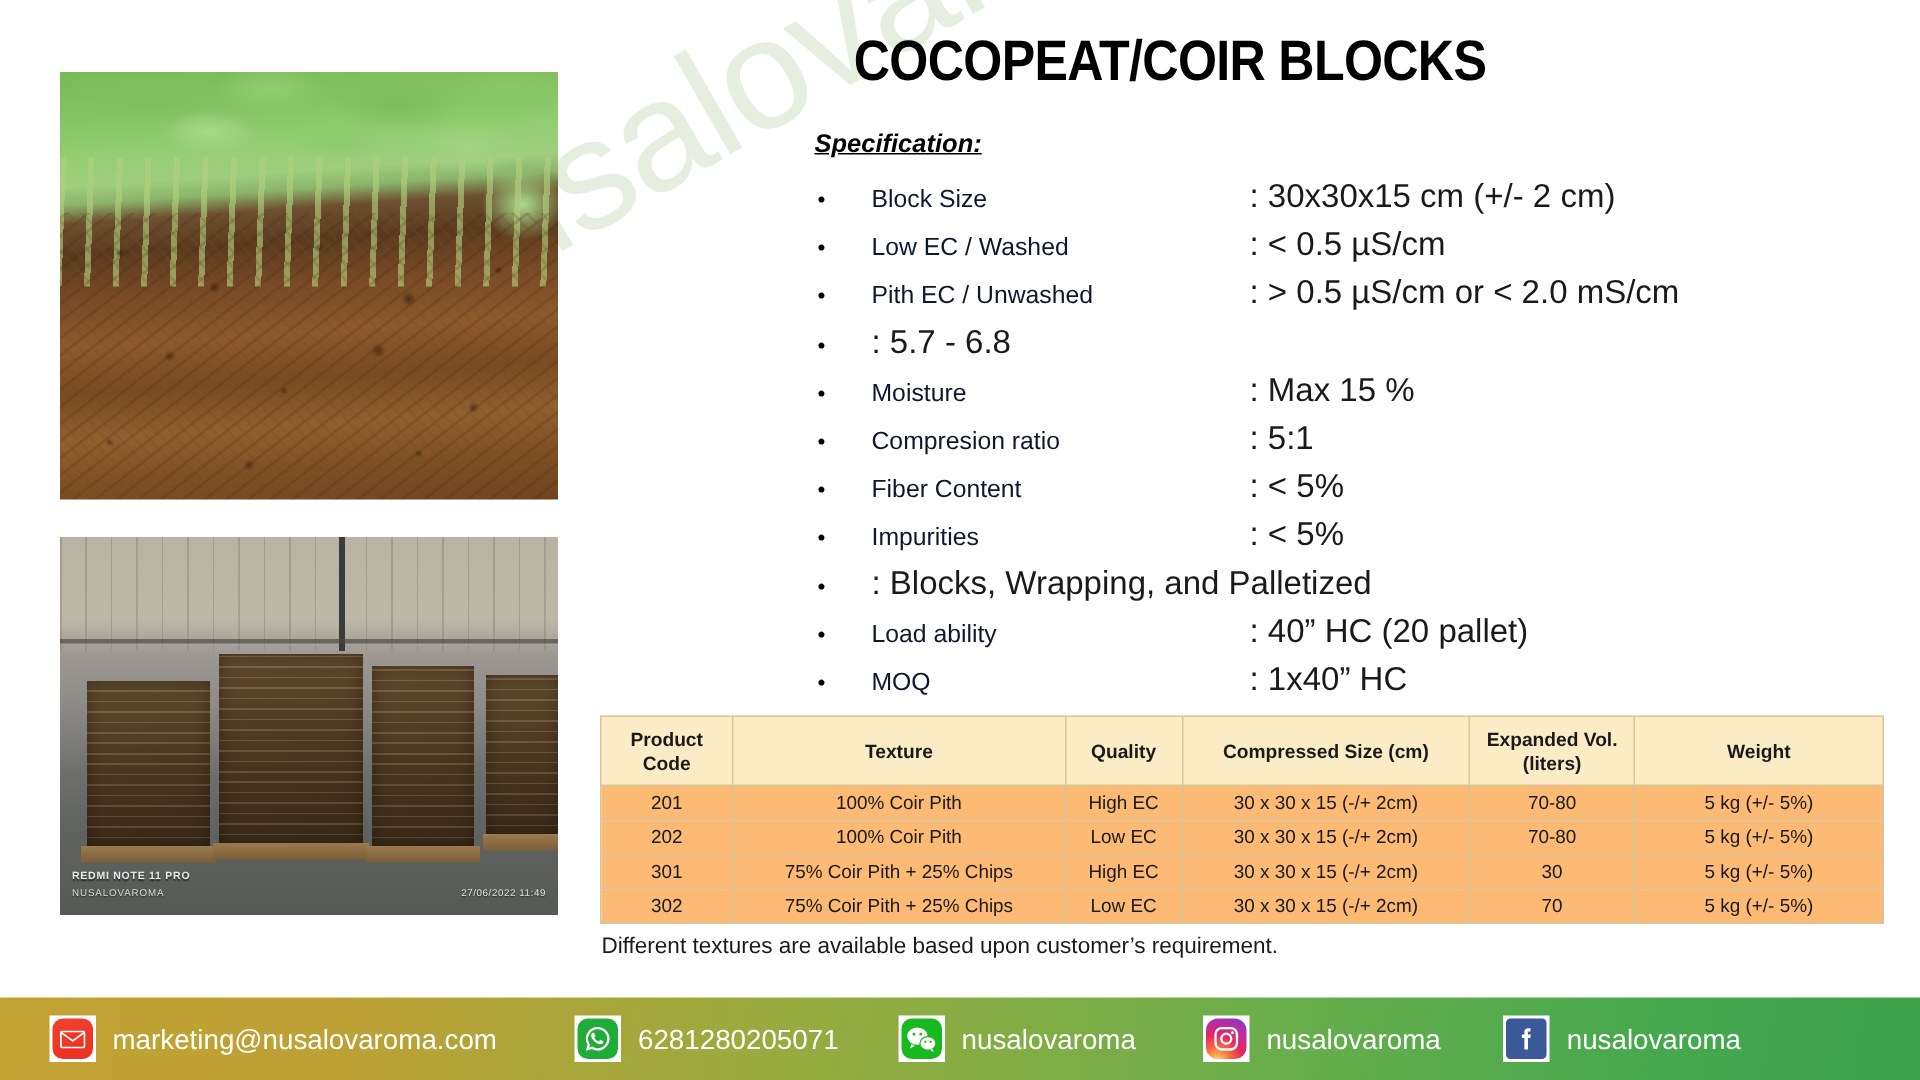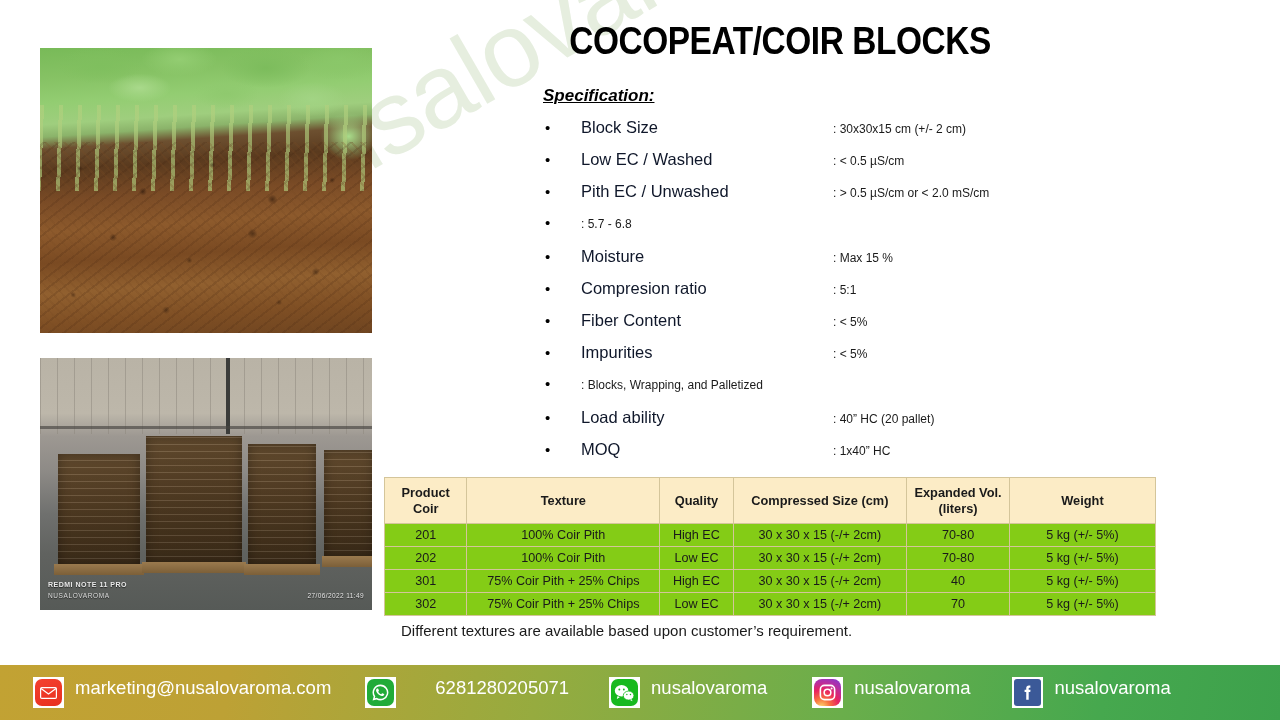--- a/index.html
+++ b/index.html
@@ -137,44 +137,44 @@
   }
   #spec-heading {
     position: absolute; left: 543px; top: 86px;
     font-size: 17px; font-weight: bold; font-style: italic;
     text-decoration: underline; color: #000; z-index: 3;
   }
   #spec-list { position: absolute; left: 543px; top: 118px; width: 700px; z-index: 3; }
   .spec-row { display: flex; align-items: baseline; height: 32.2px; }
   .spec-bullet { width: 38px; font-size: 15px; color: #000; line-height: 1; padding-left: 2px; }
   .spec-label { width: 252px; font-size: 16.5px; color: #0f172a; }
-  .spec-value { font-size: 12px; color: #1a1a1a; white-space: nowrap; }
+  .spec-value { font-size: 22px; color: #1a1a1a; white-space: nowrap; }
 
   
   #spec-table {
-    position: absolute; left: 384px; top: 477px; width: 772px;
+    position: absolute; left: 400px; top: 477px; width: 856px;
     border-collapse: collapse; z-index: 3;
     background: #fdf3dd;
     font-size: 12.6px;
   }
   #spec-table th, #spec-table td {
     border: 1px solid #d4c59a;
     text-align: center;
     color: #1a1a1a;
   }
   #spec-table thead th {
     background: #fcecc6;
     font-weight: bold;
     padding: 6px 3px;
     line-height: 1.25;
     height: 46px;
     font-size: 12.8px;
   }
   #spec-table tbody td {
-    background: #84cc16;
+    background: #fdba74;
     padding: 3px 3px;
     height: 23px;
     font-size: 12.6px;
   }
   .col-code   { width: 88px; }
   .col-tex    { width: 222px; }
   .col-qual   { width: 78px; }
   .col-size   { width: 192px; }
   .col-vol    { width: 110px; }
   .col-weight { width: 166px; }
@@ -183,21 +183,21 @@
     position: absolute; left: 401px; top: 622px;
     font-size: 15px; color: #1a1a1a; z-index: 3;
   }
 
   
   #footer {
     position: absolute; left: 0; top: 665px; width: 1280px; height: 55px;
     background: linear-gradient(100deg, #c2a233 0%, #bda135 18%, #96ab3f 42%, #6aae4b 66%, #46a84e 86%, #3da14c 100%);
     display: flex; align-items: center; z-index: 4;
   }
-  .f-item { display: flex; align-items: flex-start; }
+  .f-item { display: flex; align-items: center; }
   .f-text { color: #ffffff; font-size: 18.5px; margin-left: 11px; white-space: nowrap; }
   .icon-box { width: 31px; height: 31px; background:#fff; padding:2px; display:flex; align-items:center; justify-content:center; }
   .ic-mail { width:100%; height:100%; border-radius:7px; background: linear-gradient(160deg,#f4412f,#e8301f); display:flex; align-items:center; justify-content:center; }
   .ic-wa   { width:100%; height:100%; border-radius:7px; background:#21ab38; display:flex; align-items:center; justify-content:center; }
   .ic-wc   { width:100%; height:100%; border-radius:7px; background:#18b91f; display:flex; align-items:center; justify-content:center; }
   .ic-ig   { width:100%; height:100%; border-radius:8px;
     background: radial-gradient(circle at 28% 104%, #fdd86f 0%, #f9743f 24%, #e8245f 50%, #b52fa3 74%, #7b39d6 100%);
     display:flex; align-items:center; justify-content:center; }
   .ic-fb   { width:100%; height:100%; border-radius:3px; background:#3b5998; display:flex; align-items:center; justify-content:center; }
 </style>
@@ -293,21 +293,21 @@
       <span class="spec-label">MOQ</span>
       <span class="spec-value">: 1x40” HC</span>
     </div>
   </div>
 
   <table id="spec-table">
     <thead>
       <tr>
         <th class="col-code">
           <span>Product</span><br>
-          <span>Coir</span>
+          <span>Code</span>
         </th>
         <th class="col-tex">Texture</th>
         <th class="col-qual">Quality</th>
         <th class="col-size">Compressed Size (cm)</th>
         <th class="col-vol">
           <span>Expanded Vol.</span><br>
           <span>(liters)</span>
         </th>
         <th class="col-weight">Weight</th>
       </tr>
@@ -327,21 +327,21 @@
         <td>Low EC</td>
         <td>30 x 30 x 15 (-/+ 2cm)</td>
         <td>70-80</td>
         <td>5 kg (+/- 5%)</td>
       </tr>
       <tr>
         <td>301</td>
         <td>75% Coir Pith + 25% Chips</td>
         <td>High EC</td>
         <td>30 x 30 x 15 (-/+ 2cm)</td>
-        <td>40</td>
+        <td>30</td>
         <td>5 kg (+/- 5%)</td>
       </tr>
       <tr>
         <td>302</td>
         <td>75% Coir Pith + 25% Chips</td>
         <td>Low EC</td>
         <td>30 x 30 x 15 (-/+ 2cm)</td>
         <td>70</td>
         <td>5 kg (+/- 5%)</td>
       </tr>
@@ -357,21 +357,21 @@
         <span class="ic-mail">
           <svg width="17" height="12" viewBox="0 0 17 12" aria-hidden="true">
             <rect x="0.6" y="0.6" width="15.8" height="10.8" rx="1.2" fill="none" stroke="#fff" stroke-width="1.2"></rect>
             <path d="M1 1.4 L8.5 7 L16 1.4" fill="none" stroke="#fff" stroke-width="1.2"></path>
           </svg>
         </span>
       </span>
       <span class="f-text">marketing@nusalovaroma.com</span>
     </div>
 
-    <div class="f-item" style="margin-left:34px;gap:28px;">
+    <div class="f-item" style="margin-left:52px;">
       <span class="icon-box">
         <span class="ic-wa">
           <svg width="19" height="19" viewBox="0 0 24 24" aria-hidden="true">
             <path fill="#fff" d="M12 2a10 10 0 0 0-8.6 15.1L2 22l5-1.3A10 10 0 1 0 12 2zm0 2a8 8 0 1 1-4.2 14.8l-.4-.2-2.6.7.7-2.5-.3-.4A8 8 0 0 1 12 4z"></path>
             <path fill="#fff" d="M9.1 7.4c-.2-.5-.4-.5-.6-.5h-.5c-.2 0-.5.1-.7.4-.3.3-.9.9-.9 2.1s.9 2.4 1 2.6c.1.2 1.8 2.9 4.4 3.9 2.2.8 2.6.7 3.1.6.5-.1 1.5-.6 1.7-1.2.2-.6.2-1.1.1-1.2l-.6-.3s-1.4-.7-1.6-.8c-.2-.1-.4-.1-.6.1l-.8 1c-.1.2-.3.2-.5.1-.2-.1-1-.4-2-1.2-.7-.7-1.2-1.5-1.4-1.7-.1-.2 0-.4.1-.5l.4-.5.3-.5v-.4l-.9-2z"></path>
           </svg>
         </span>
       </span>
       <span class="f-text">6281280205071</span>
     </div>

